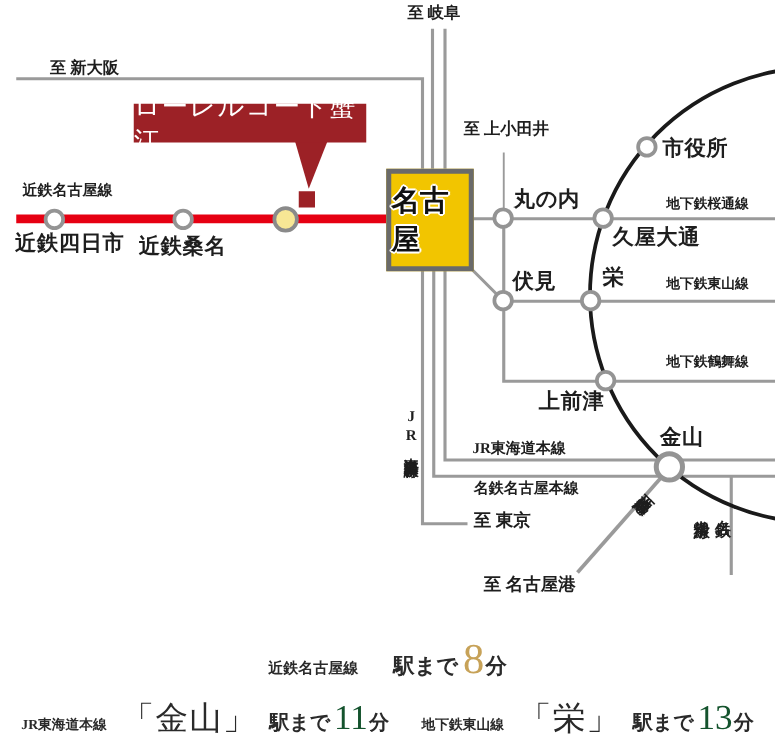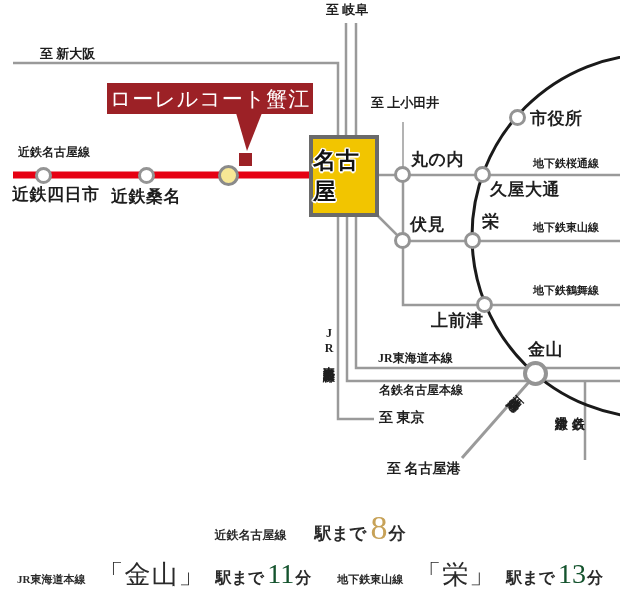--- a/index.html
+++ b/index.html
@@ -16,21 +16,21 @@
   .sta{font-size:17px;font-weight:bold;letter-spacing:0.5px;}
   .vtext{writing-mode:vertical-rl;text-orientation:upright;letter-spacing:1px;}
   .kanie-red{font-size:21px;font-weight:bold;color:#e60012;letter-spacing:1px;}
   .dot{
     position:absolute;width:17px;height:17px;border-radius:50%;
     background:#fff;border:3px solid #949494;box-sizing:border-box;z-index:2;
   }
   .dot-kanie{width:21px;height:21px;background:#f7e795;border-color:#8a8a8a;}
   .dot-kanayama{width:25px;height:25px;border-width:4px;}
   #badge{
-    position:absolute;left:107px;top:83px;width:206px;height:31px;z-index:4;
+    position:absolute;left:107px;top:83px;width:186px;height:31px;z-index:4;
     background:#9c2126;color:#fff;font-size:21px;letter-spacing:1px;
     display:flex;align-items:center;justify-content:center;
   }
   #nagoya-box{
     position:absolute;left:309px;top:135px;width:70px;height:82px;z-index:2;
     background:#f2c500;border:4px solid #6a6a6a;box-sizing:border-box;
     display:flex;align-items:center;justify-content:center;
   }
   #nagoya-box span{
     font-size:23px;font-weight:bold;color:#111;letter-spacing:0;

